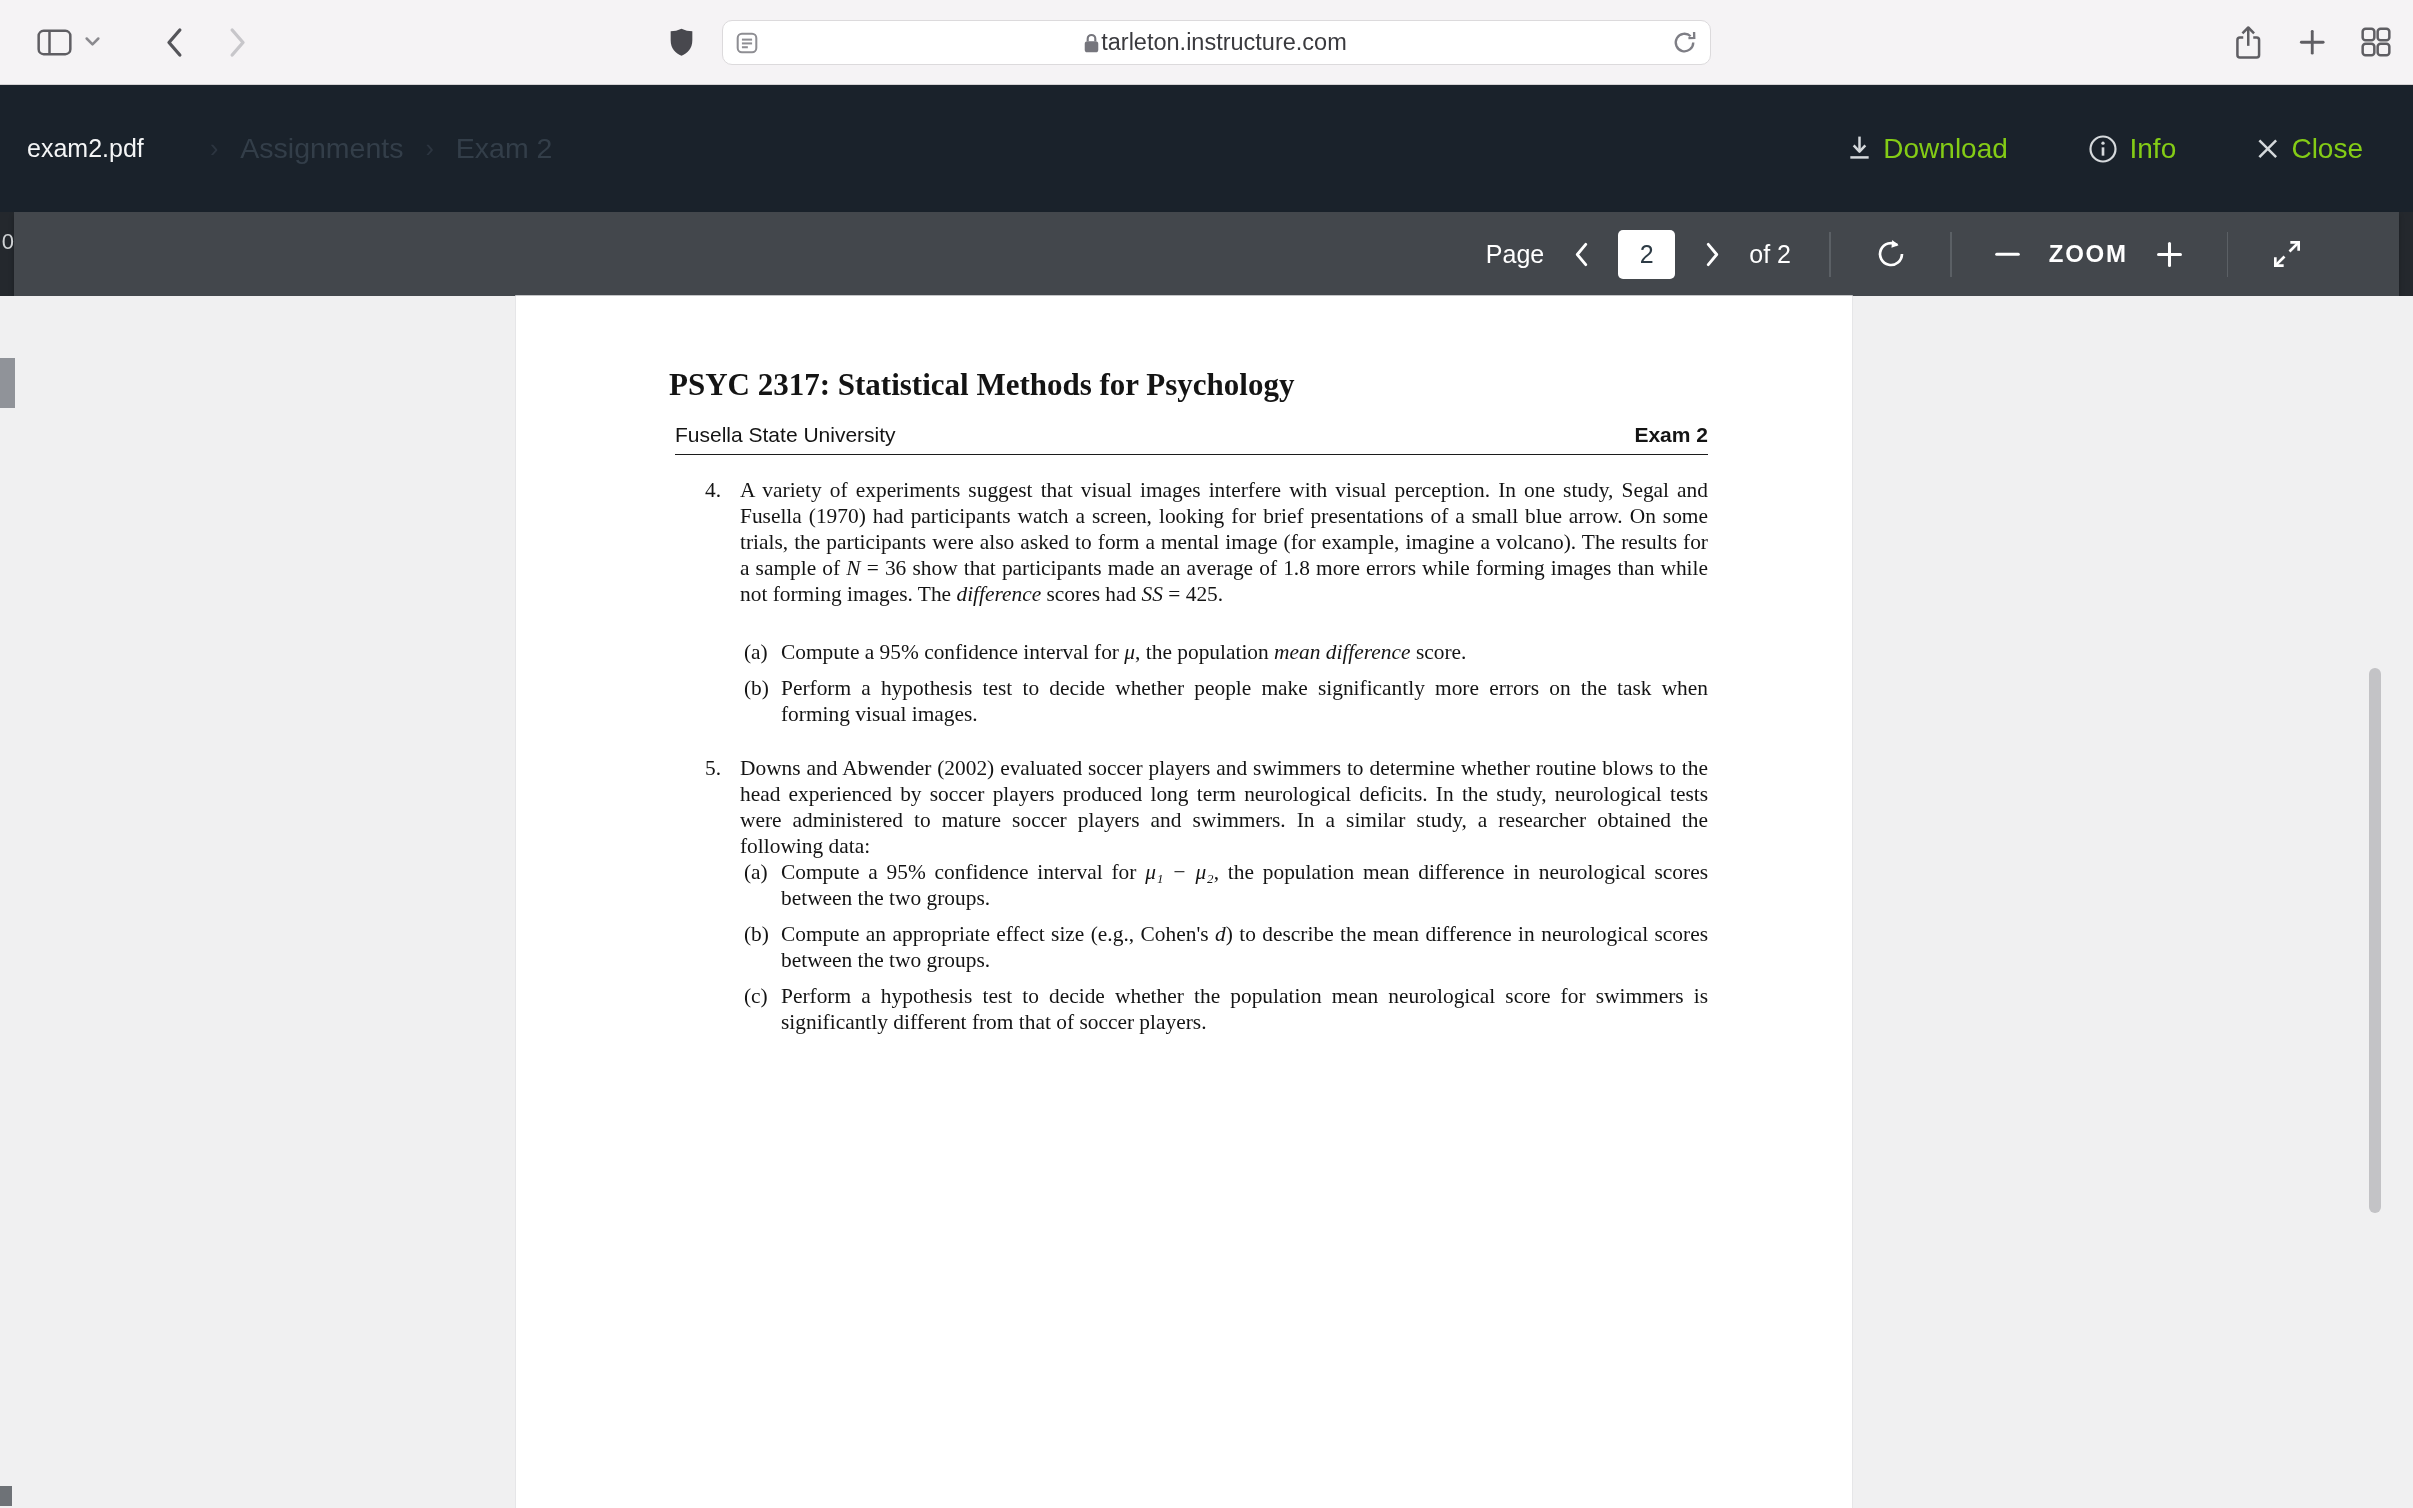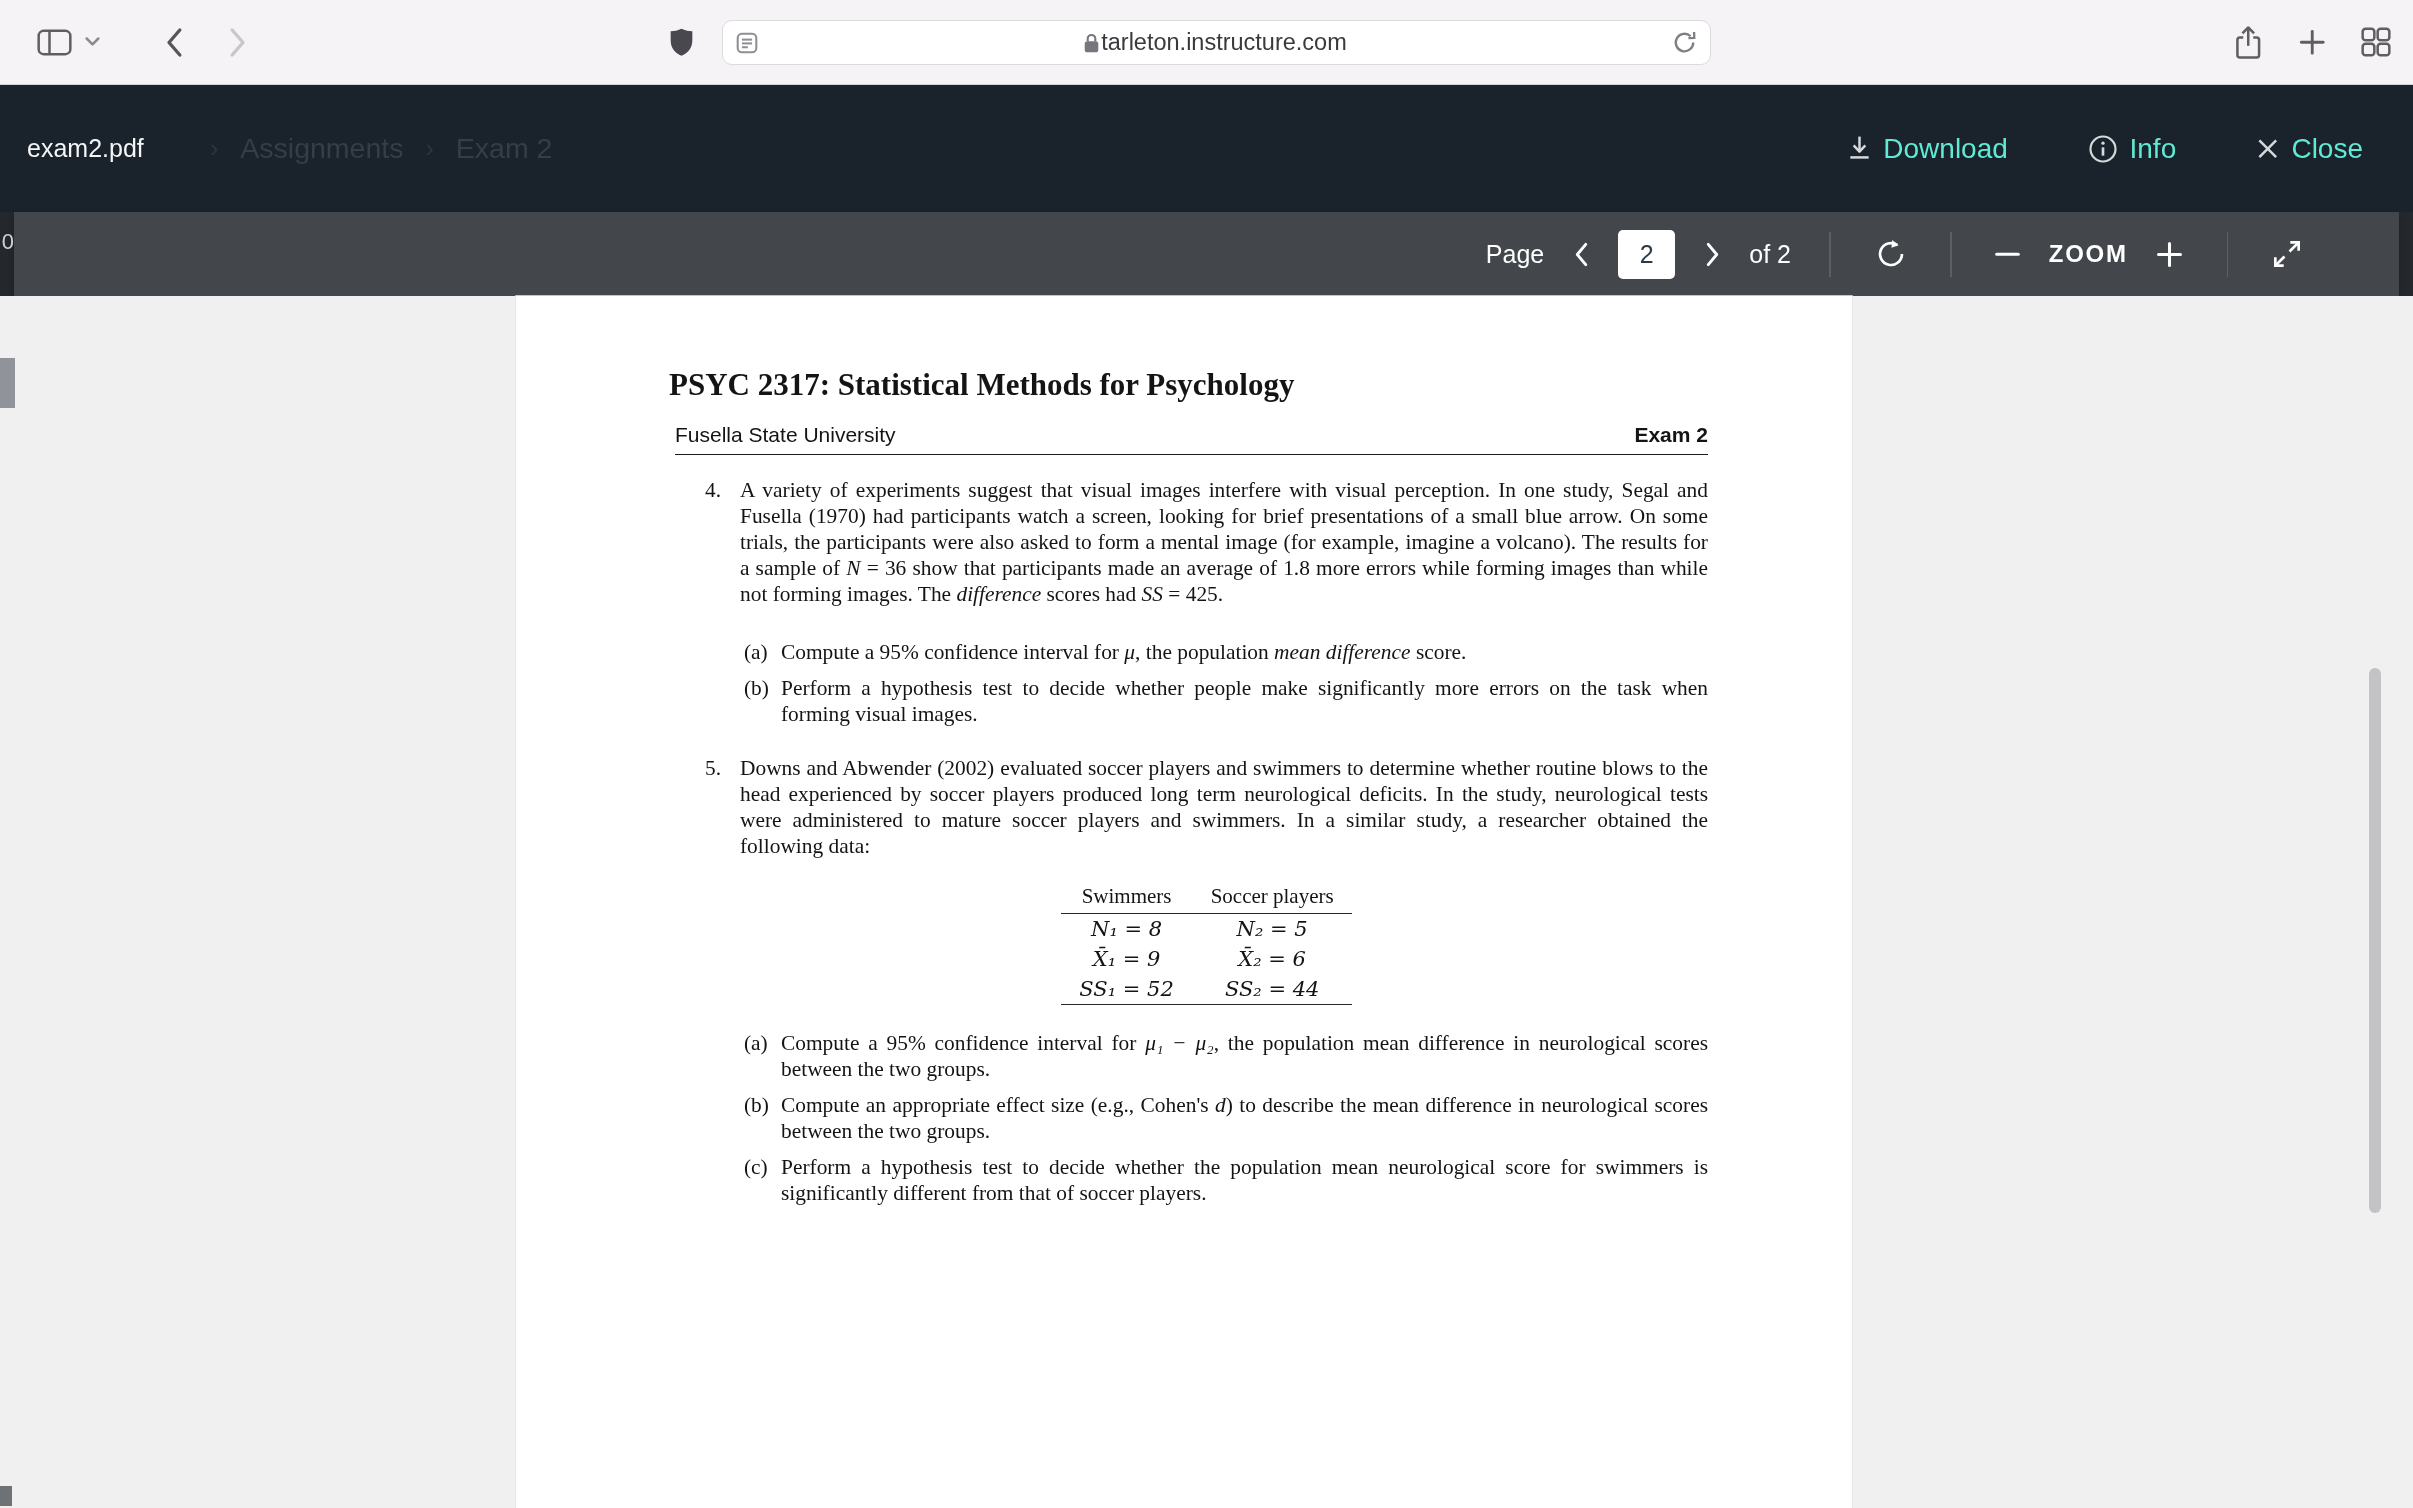--- a/index.html
+++ b/index.html
@@ -49,21 +49,21 @@
   .pdf-filename { margin-left: 27px; font-size: 25px; font-weight: 400; color: #f4f5f6; z-index: 2; }
   .breadcrumb {
     position: absolute; left: 210px; top: 0; height: 100%;
     display: flex; align-items: center; gap: 22px;
     color: #333e49; font-size: 28.5px; white-space: nowrap; z-index: 1;
   }
   .breadcrumb .crumb-sep { color: #2c3540; font-size: 25px; }
   .overlay-actions { position: absolute; right: 50px; display: flex; align-items: center; gap: 80px; }
   .overlay-btn {
     display: flex; align-items: center; gap: 11.7px;
-    background: none; border: none; color: #5eead4; font-size: 28px;
+    background: none; border: none; color: #84cc16; font-size: 28px;
     font-family: "Liberation Sans", sans-serif; cursor: pointer;
   }
 
   
   .toolbar-strip { height: 84px; background: #24282d; position: relative; }
   .toolbar-clipped { position: absolute; left: 1.7px; top: 17px; color: #cfd2d4; font-size: 22px; z-index: 2; }
   .toolbar-inner {
     position: absolute; left: 14.2px; right: 14.2px; top: 0; height: 100%;
     background: #43474c;
     box-shadow: 0 2.5px 5px rgba(0,0,0,0.25);
@@ -322,44 +322,20 @@
       <p class="qtext">Perform a hypothesis test to decide whether people make significantly more errors on the task when forming visual images.</p>
     </div>
 
     <div class="gap-q"></div>
 
     <div class="q">
       <span class="num">5.</span>
       <p class="qtext">Downs and Abwender (2002) evaluated soccer players and swimmers to determine whether routine blows to the head experienced by soccer players produced long term neurological deficits. In the study, neurological tests were administered to mature soccer players and swimmers. In a similar study, a researcher obtained the following data:</p>
     </div>
 
-    <div class="tablewrap">
-      <table class="data-table">
-        <thead>
-          <tr>
-            <th>Swimmers</th>
-            <th>Soccer players</th>
-          </tr>
-        </thead>
-        <tbody>
-          <tr>
-            <td>N₁ = 8</td>
-            <td>N₂ = 5</td>
-          </tr>
-          <tr>
-            <td>X̄₁ = 9</td>
-            <td>X̄₂ = 6</td>
-          </tr>
-          <tr>
-            <td>SS₁ = 52</td>
-            <td>SS₂ = 44</td>
-          </tr>
-        </tbody>
-      </table>
-    </div>
 
     <div class="itm" style="margin-top:0">
       <span class="lbl">(a)</span>
       <p class="qtext"><span>Compute a 95% confidence interval for </span><span class="mi">μ₁ − μ₂</span><span>, the population mean difference in neurological scores between the two groups.</span></p>
     </div>
 
     <div class="itm">
       <span class="lbl">(b)</span>
       <p class="qtext"><span>Compute an appropriate effect size (e.g., Cohen's </span><span class="mi">d</span><span>) to describe the mean difference in neurological scores between the two groups.</span></p>
     </div>

